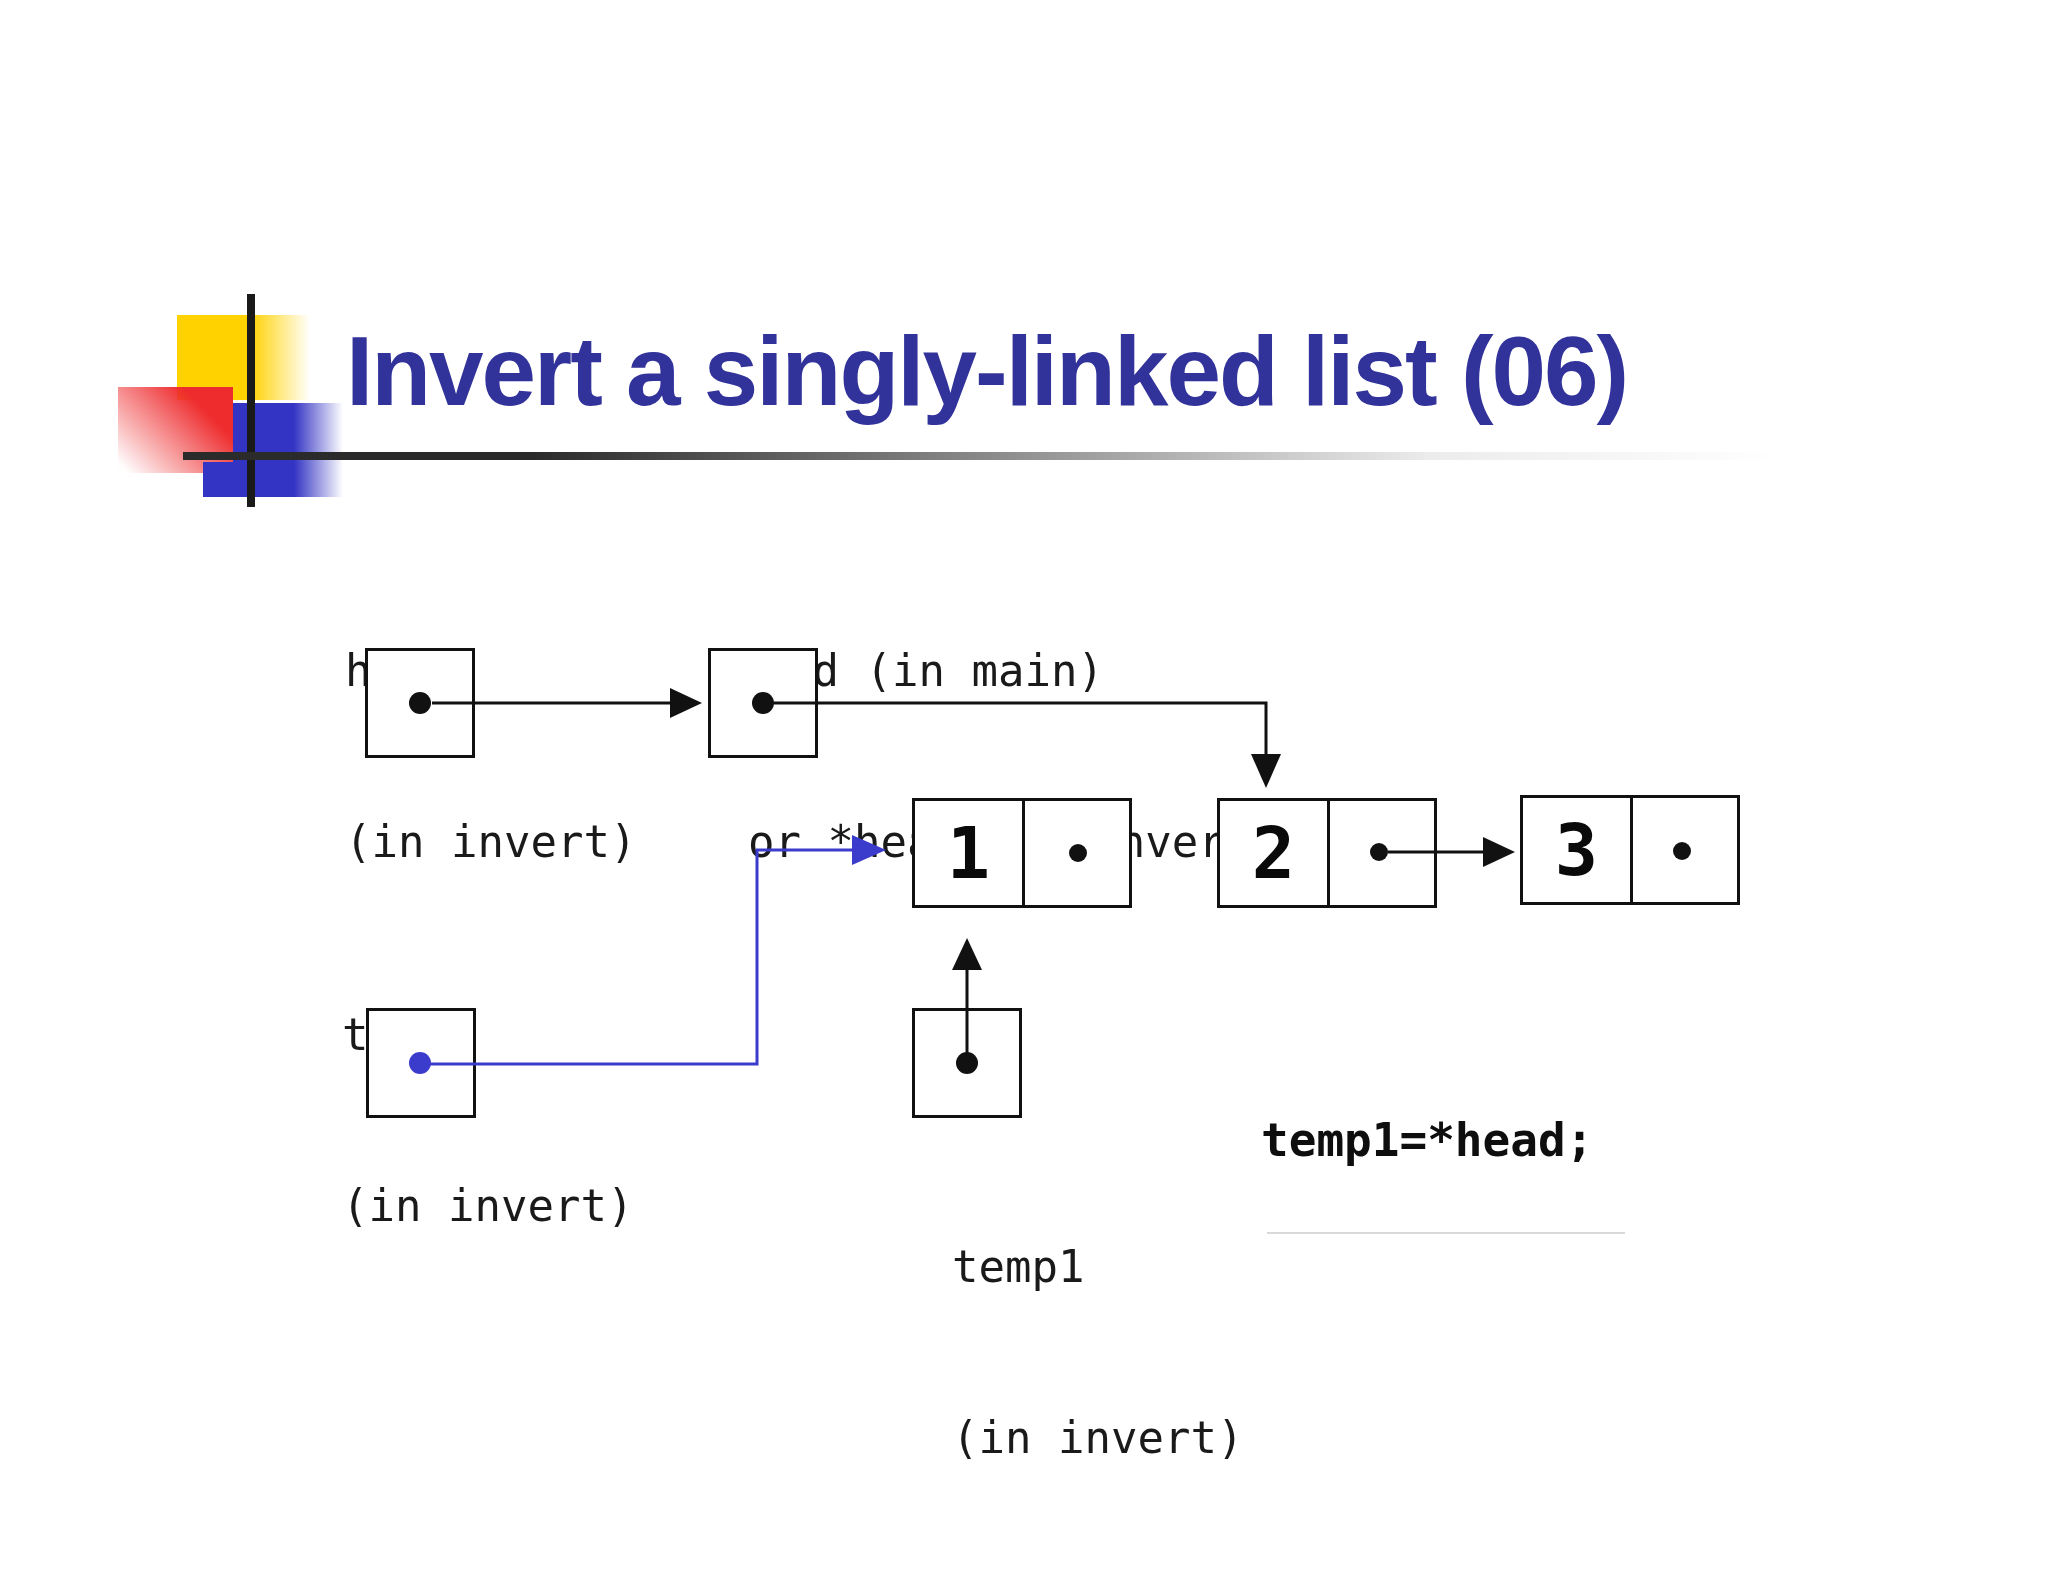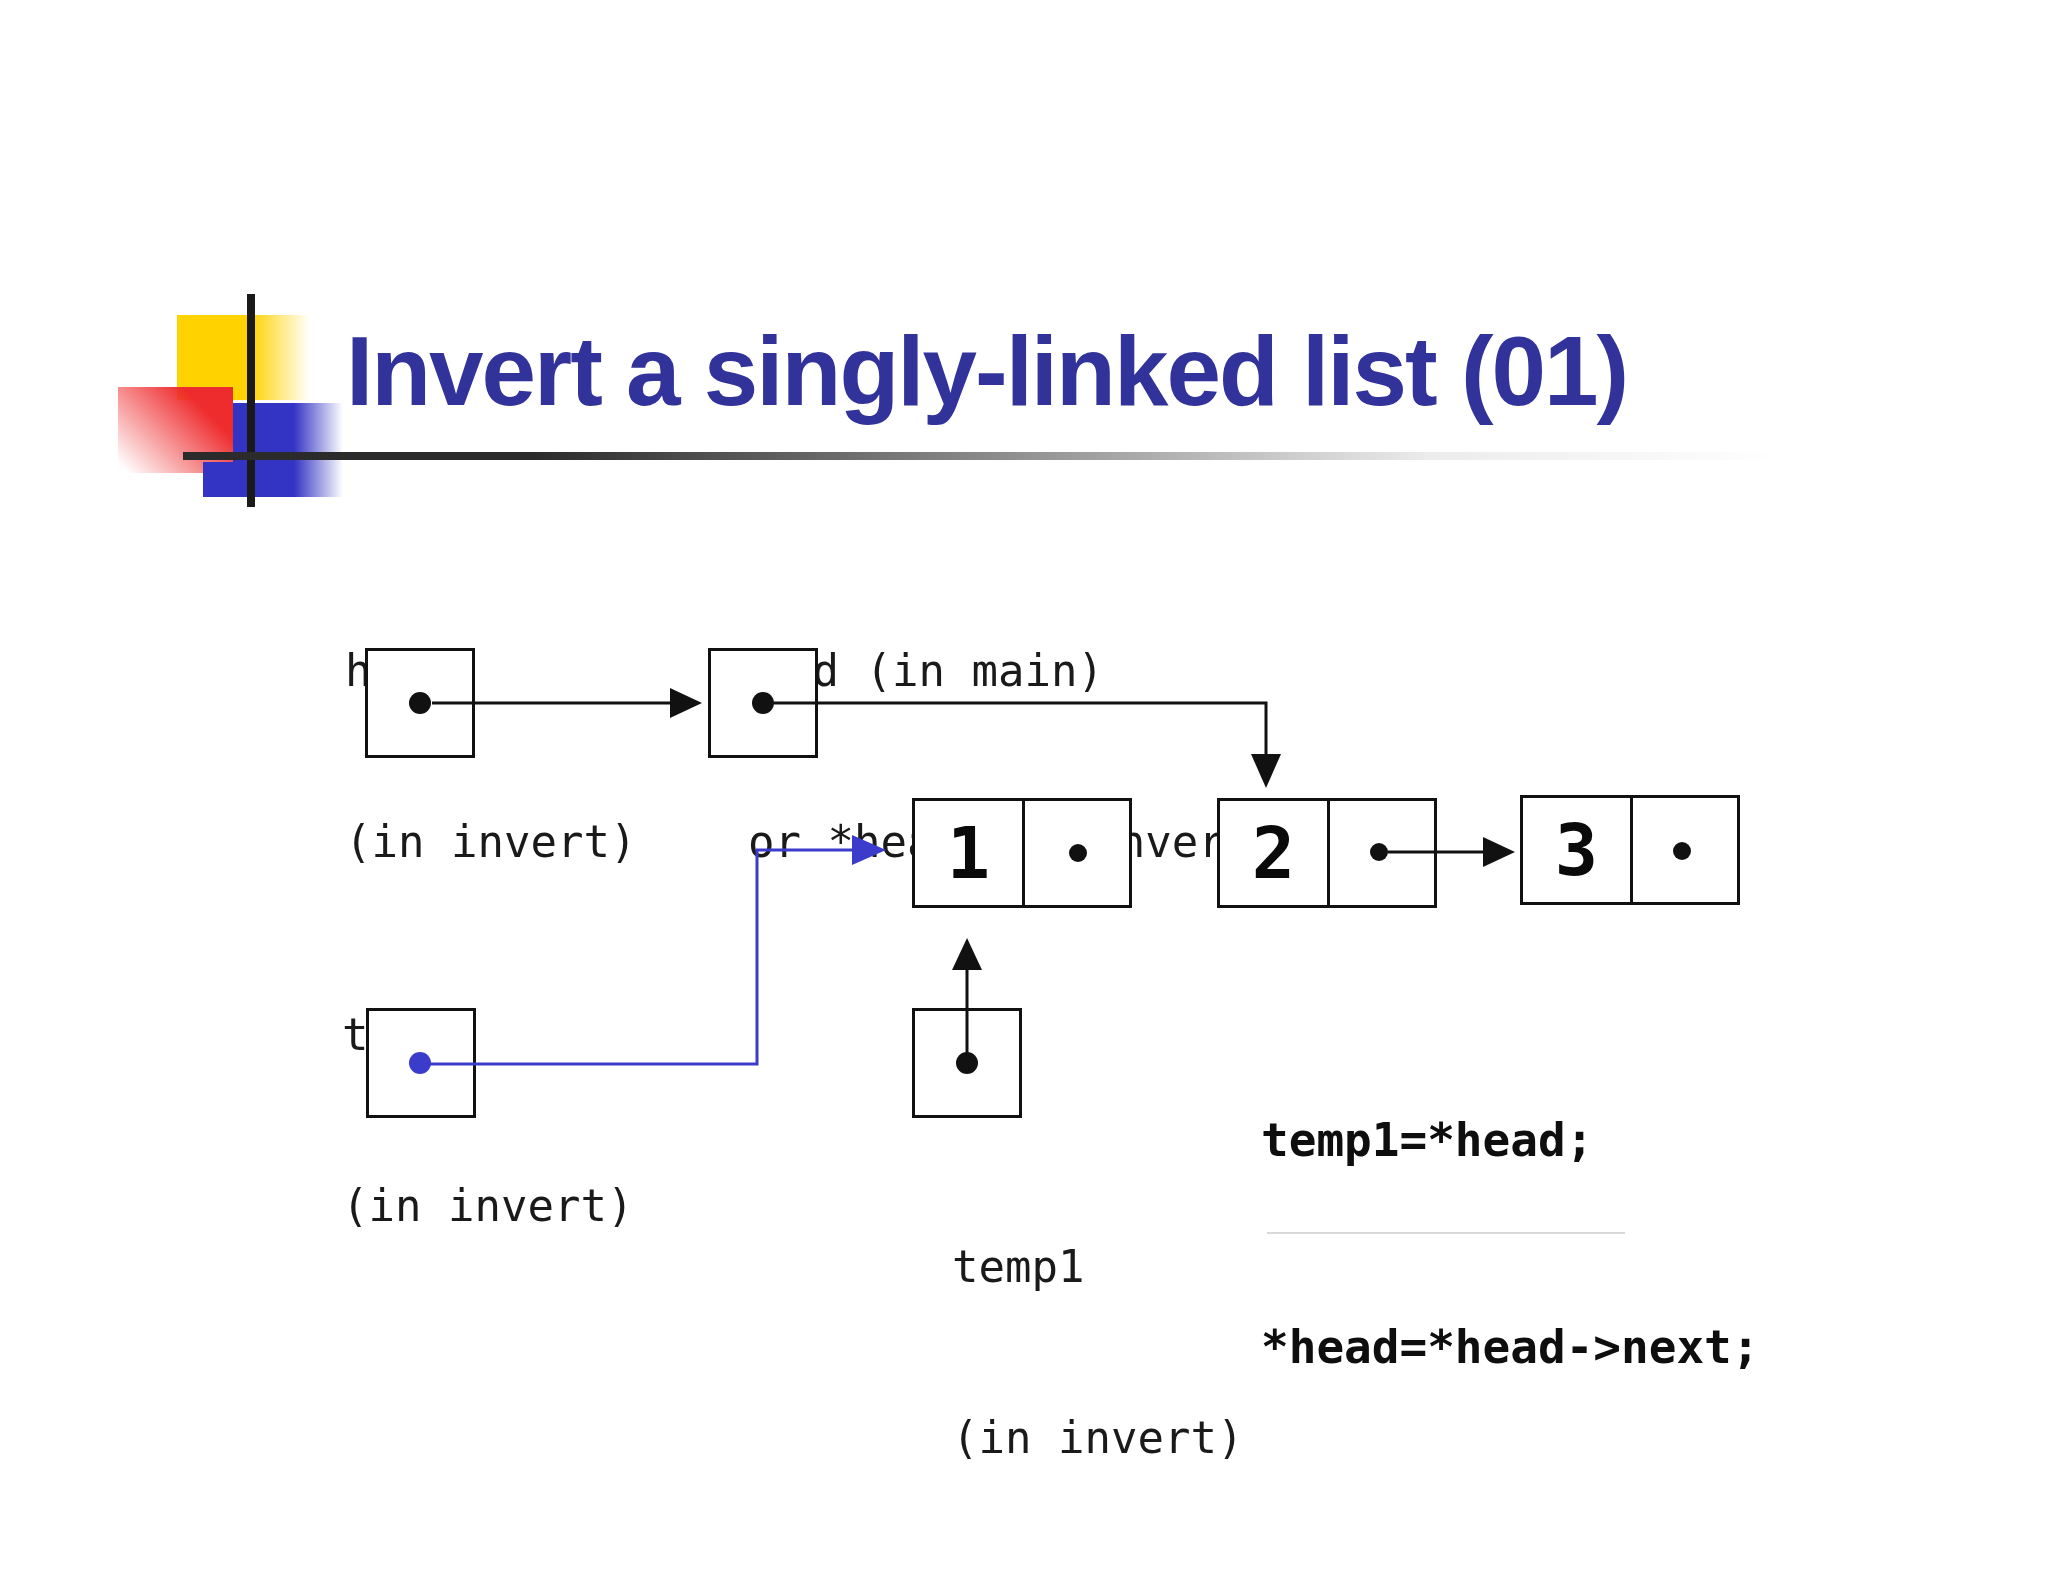--- a/index.html
+++ b/index.html
@@ -65,21 +65,21 @@
 
 <div class="slide">
 
   <div class="deco deco-yellow"></div>
   <div class="deco deco-red"></div>
   <div class="deco deco-blue-upper"></div>
   <div class="deco deco-blue-lower"></div>
   <div class="deco deco-vline"></div>
   <div class="deco deco-hrule"></div>
 
-  <div class="title">Invert a singly-linked list (01)</div>
+  <div class="title">Invert a singly-linked list (06)</div>
 
   <div class="dlabel lab-head-invert">
     <div>head</div>
     <div>(in invert)</div>
   </div>
   <div class="dlabel lab-head-main">
     <div>head (in main)</div>
     <div class="indent1">or *head (in invert)</div>
   </div>
   <div class="dlabel lab-temp2">
@@ -104,21 +104,20 @@
     <div class="cell-data">2</div>
     <div class="cell-ptr"></div>
   </div>
   <div class="node node-3">
     <div class="cell-data">3</div>
     <div class="cell-ptr"></div>
   </div>
 
   <div class="code">
     <div class="c-black">temp1=*head;</div>
-    <div class="c-black">*head=*head-&gt;next;</div>
     
   </div>
   <div class="code-underline"></div>
 
   <svg class="wires" viewBox="0 0 2048 1582">
 
     <circle cx="420" cy="703" r="11" fill="#111"></circle>
     <circle cx="763" cy="703" r="11" fill="#111"></circle>
     <circle cx="420" cy="1063" r="11" fill="#3C3CCC"></circle>
     <circle cx="967" cy="1063" r="11" fill="#111"></circle>

